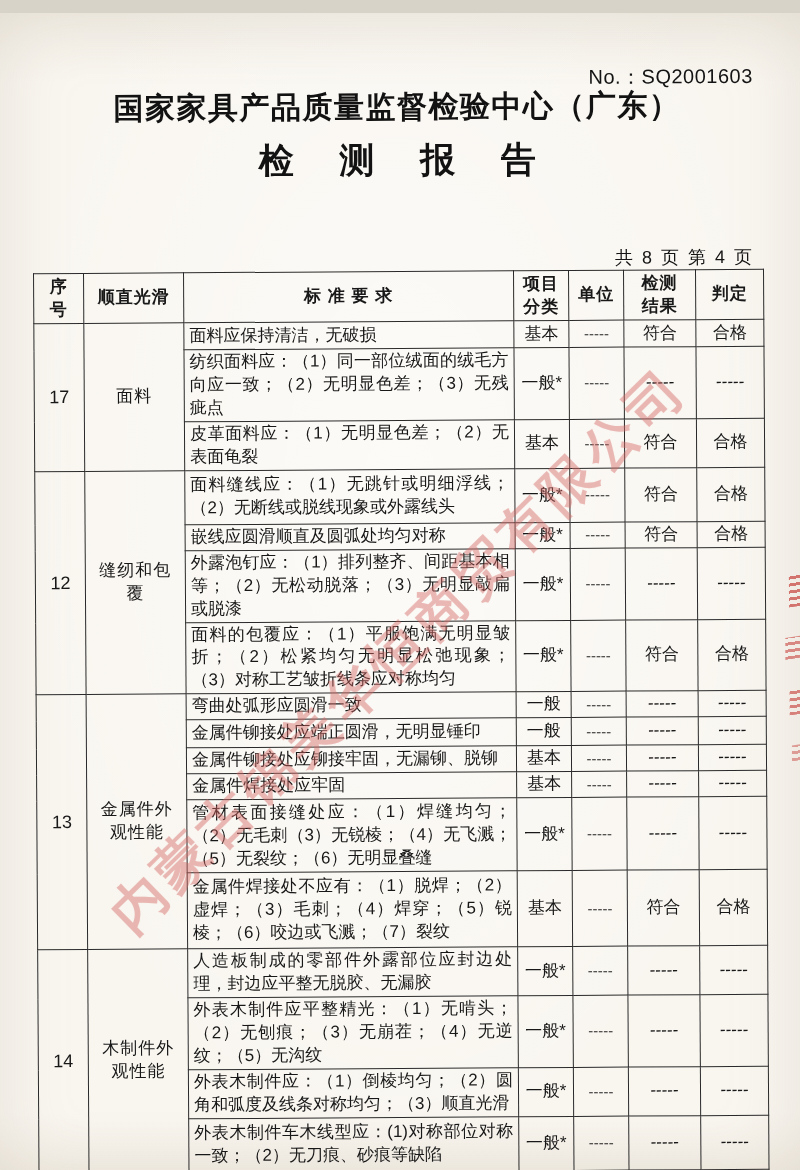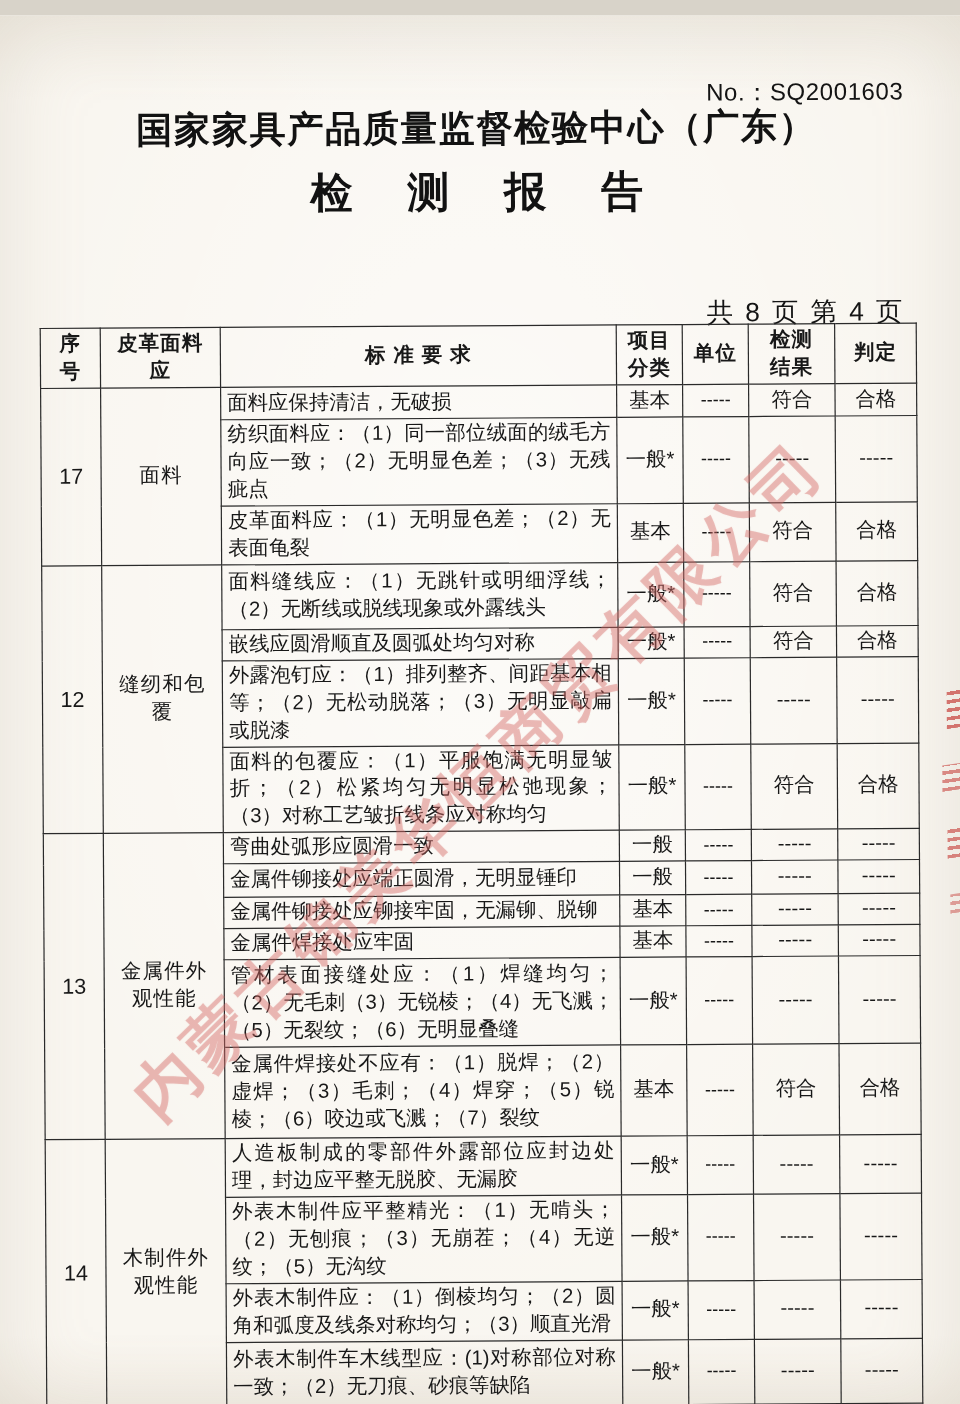--- a/index.html
+++ b/index.html
@@ -26,21 +26,21 @@
     text-align:center;font-size:30px;font-weight:700;
     letter-spacing:1.5px;margin:0;color:#121212;
   }
   .sub-title{
     position:absolute;top:124px;left:0;width:100%;
     text-align:center;font-size:35px;font-weight:700;
     letter-spacing:18px;text-indent:18px;margin:0;color:#121212;
   }
   .page-info{
     position:absolute;top:234px;right:44px;
-    font-size:22px;letter-spacing:2px;color:#141414;text-align:center;
+    font-size:18px;letter-spacing:2px;color:#141414;text-align:center;
   }
   table.report{
     position:absolute;top:258px;left:35px;
     width:730px;border-collapse:collapse;table-layout:fixed;
     font-size:17px;color:#181818;
   }
   table.report th, table.report td{
     border:1.6px solid #2a2a2a;
     padding:1px 5px;
     vertical-align:middle;
@@ -97,21 +97,21 @@
           <col style="width: 330px;">
           <col style="width: 55px;">
           <col style="width: 55px;">
           <col style="width: 72px;">
           <col style="width: 68px;">
         </colgroup>
       <thead>
         <tr>
             <th>序
 号</th>
-            <th>皮革面料应</th>
+            <th>顺直光滑</th>
             <th>标  准  要  求</th>
             <th>项目
 分类</th>
             <th>单位</th>
             <th>检测
 结果</th>
             <th>判定</th>
           </tr>
       </thead>
       <tbody>

